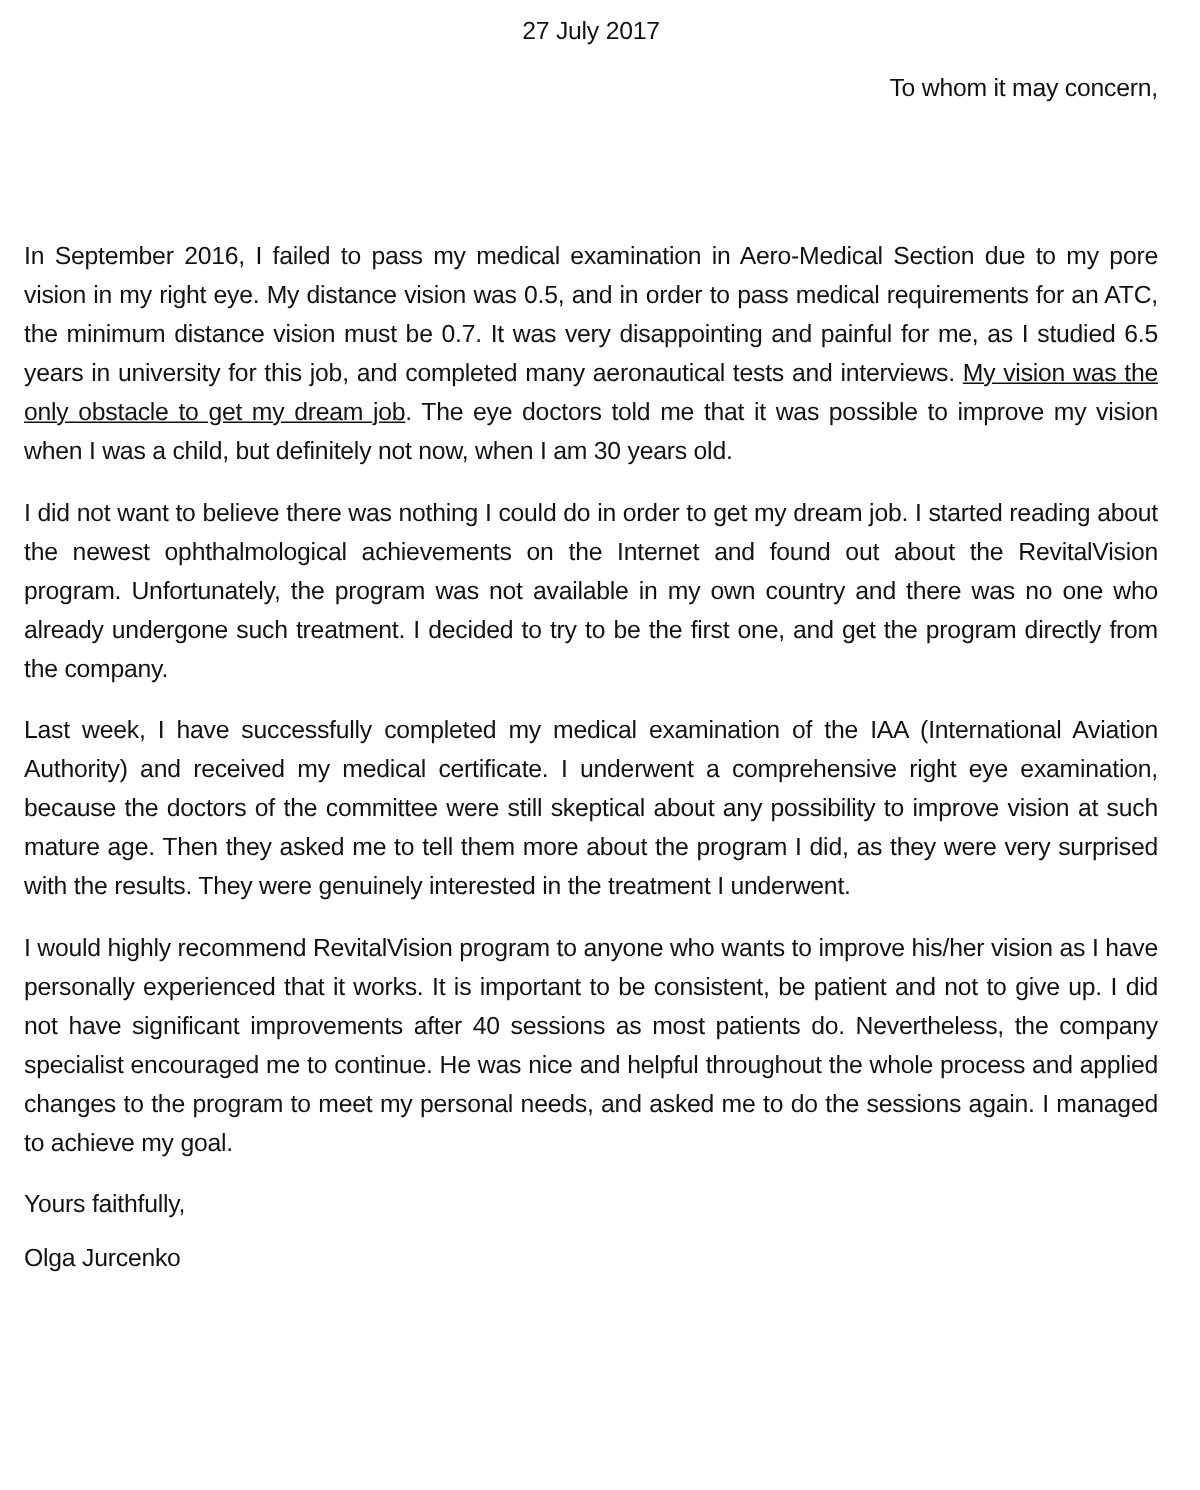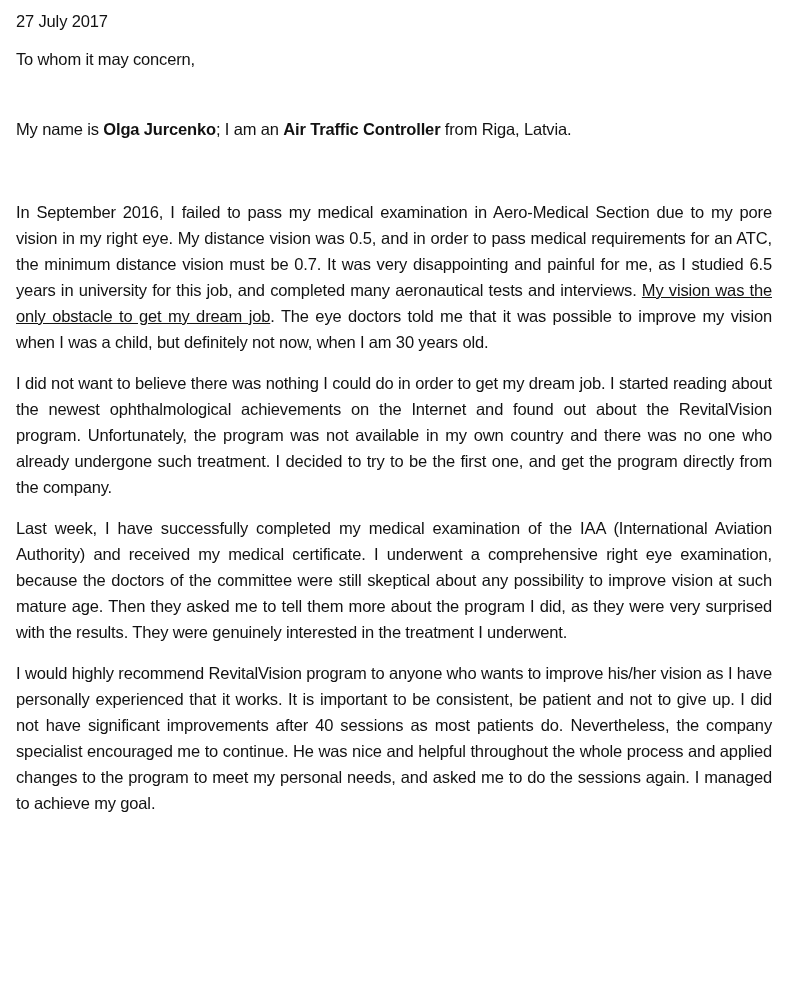--- a/index.html
+++ b/index.html
@@ -14,25 +14,26 @@
     background: #ffffff;
     padding: 8px 28px 0 16px;
     font-family: "Liberation Sans", sans-serif;
     font-size: 16.5px;
     line-height: 26px;
     letter-spacing: -0.15px;
     color: #121212;
     overflow: hidden;
   }
   .date-line {
-    text-align: left;
+    text-align: center;
     margin: 0 0 12px 0;
   }
   .line {
     margin: 0;
+    text-align: right;
   }
   .para {
     margin: 0 0 15px 0;
     text-align: justify;
   }
   .spacer-a { height: 44px; }
   .spacer-b { height: 42px; }
   .bold { font-weight: bold; }
   .underline { text-decoration: underline; }
   .closing-block p { margin: 0 0 10px 0; }
@@ -41,27 +42,30 @@
 <body>
 
 <div class="page">
 
   <p class="date-line">27 July 2017</p>
 
   <p class="line">To whom it may concern,</p>
 
   <div class="spacer-a"></div>
 
-  <p class="para"><span>My name is </span><span class="bold">Olga Jurcenko</span><span>; I am an </span><span class="bold">Air Traffic Controller</span><span> from Riga, Latvia.</span></p>
 
 
   <div class="spacer-b"></div>
 
   <p class="para"><span>In September 2016, I failed to pass my medical examination in Aero-Medical Section due to my pore vision in my right eye. My distance vision was 0.5, and in order to pass medical requirements for an ATC, the minimum distance vision must be 0.7. It was very disappointing and painful for me, as I studied 6.5 years in university for this job, and completed many aeronautical tests and interviews. </span><span class="underline">My vision was the only obstacle to get my dream job</span><span>. The eye doctors told me that it was possible to improve my vision when I was a child, but definitely not now, when I am 30 years old.</span></p>
 
   <p class="para">I did not want to believe there was nothing I could do in order to get my dream job. I started reading about the newest ophthalmological achievements on the Internet and found out about the RevitalVision program. Unfortunately, the program was not available in my own country and there was no one who already undergone such treatment. I decided to try to be the first one, and get the program directly from the company.</p>
 
   <p class="para">Last week, I have successfully completed my medical examination of the IAA (International Aviation Authority) and received my medical certificate. I underwent a comprehensive right eye examination, because the doctors of the committee were still skeptical about any possibility to improve vision at such mature age. Then they asked me to tell them more about the program I did, as they were very surprised with the results. They were genuinely interested in the treatment I underwent.</p>
 
   <p class="para">I would highly recommend RevitalVision program to anyone who wants to improve his/her vision as I have personally experienced that it works. It is important to be consistent, be patient and not to give up. I did not have significant improvements after 40 sessions as most patients do. Nevertheless, the company specialist encouraged me to continue. He was nice and helpful throughout the whole process and applied changes to the program to meet my personal needs, and asked me to do the sessions again. I managed to achieve my goal.</p>
 
+  <div class="closing-block">
+    <p>Yours faithfully,</p>
+    <p>Olga Jurcenko</p>
+  </div>
 
 </div>
 
 </body></html>

